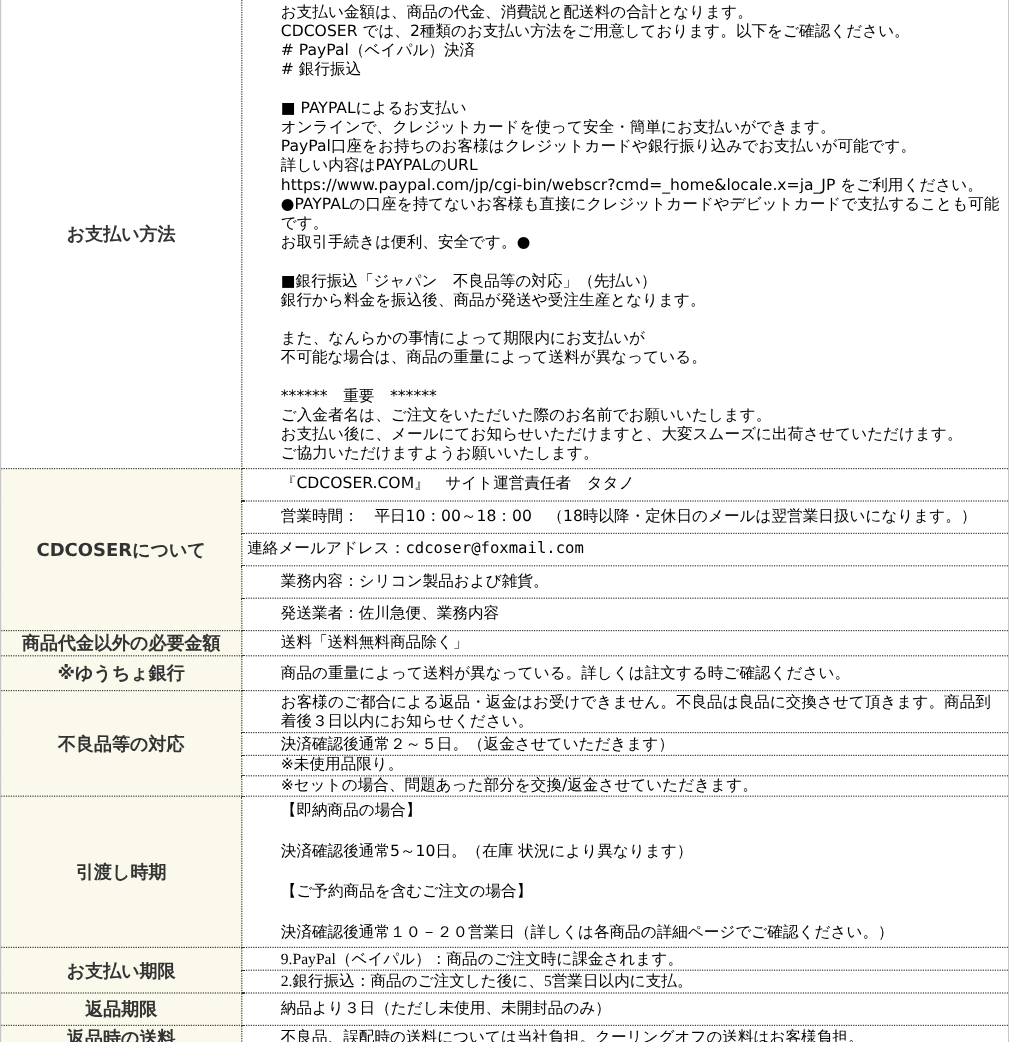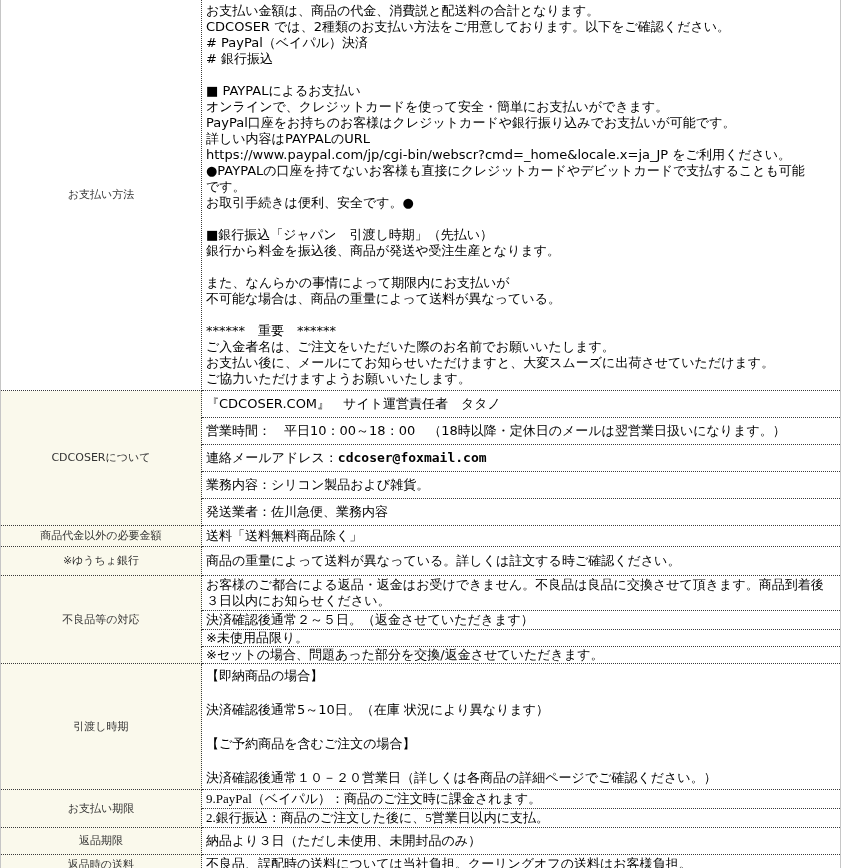--- a/index.html
+++ b/index.html
@@ -17,23 +17,23 @@
   table.shop-info {
     width: 841px;
     border-collapse: collapse;
     table-layout: fixed;
     border-left: 1px solid #c6c6c6;
     border-right: 1px solid #c6c6c6;
   }
   col.c-header { width: 201px; }
   th.hdr {
     background: #faf9ec;
-    font-weight: normal;
+    font-weight: bold;
     color: #333333;
-    font-size: 11px;
+    font-size: 15px;
     text-align: center;
     vertical-align: middle;
     border-right: 1px dotted #3a3a3a;
     border-bottom: 1px dotted #3a3a3a;
     padding: 2px 4px;
   }
   th.hdr.white { background: #ffffff; }
   td.cell {
     background: #ffffff;
     vertical-align: top;
@@ -43,25 +43,25 @@
     overflow: hidden;
   }
   tbody tr:last-child td.cell { border-bottom: 1px dotted #3a3a3a; }
   td.pad26  { padding-top: 5px; padding-bottom: 5px; }
   td.pad28  { padding-top: 6px; padding-bottom: 6px; font-family: Liberation Serif, serif; }
   td.pad20  { padding-top: 2px; padding-bottom: 2px; }
   td.pad18  { padding-top: 1px; padding-bottom: 1px; font-family: Liberation Serif, serif; }
   td.pad16  { padding-top: 0;   padding-bottom: 0;   }
   td.pay    { padding-top: 3px; padding-bottom: 3px; }
   td.handover { line-height: 17px; padding-top: 3px; padding-bottom: 3px; }
-  .line { min-height: 16px; white-space: pre-wrap; word-break: break-all; }
+  .line { min-height: 16px; white-space: pre-wrap; word-break: break-all; margin-left: 28px; }
   td.handover .line { min-height: 17px; }
   .email-addr {
     font-family: "DejaVu Sans Mono", "Liberation Mono", monospace;
-    font-weight: bold;
+    font-weight: normal;
   }
 </style>
 </head>
 <body>
 
 <table class="shop-info">
   <colgroup>
     <col class="c-header">
     <col class="c-content">
   </colgroup>
@@ -77,21 +77,21 @@
           <div class="line">&nbsp;</div>
           <div class="line">■ PAYPALによるお支払い</div>
           <div class="line">オンラインで、クレジットカードを使って安全・簡単にお支払いができます。</div>
           <div class="line">PayPal口座をお持ちのお客様はクレジットカードや銀行振り込みでお支払いが可能です。</div>
           <div class="line">詳しい内容はPAYPALのURL</div>
           <div class="line">https://www.paypal.com/jp/cgi-bin/webscr?cmd=_home&amp;locale.x=ja_JP をご利用ください。</div>
           <div class="line">●PAYPALの口座を持てないお客様も直接にクレジットカードやデビットカードで支払することも可能</div>
           <div class="line">です。</div>
           <div class="line">お取引手続きは便利、安全です。●</div>
           <div class="line">&nbsp;</div>
-          <div class="line">■銀行振込「ジャパン　引渡し時期」（先払い）</div>
+          <div class="line">■銀行振込「ジャパン　不良品等の対応」（先払い）</div>
           <div class="line">銀行から料金を振込後、商品が発送や受注生産となります。</div>
           <div class="line">&nbsp;</div>
           <div class="line">また、なんらかの事情によって期限内にお支払いが</div>
           <div class="line">不可能な場合は、商品の重量によって送料が異なっている。</div>
           <div class="line">&nbsp;</div>
           <div class="line">******　重要　******</div>
           <div class="line">ご入金者名は、ご注文をいただいた際のお名前でお願いいたします。</div>
           <div class="line">お支払い後に、メールにてお知らせいただけますと、大変スムーズに出荷させていただけます。</div>
           <div class="line">ご協力いただけますようお願いいたします。</div>
         </td>

